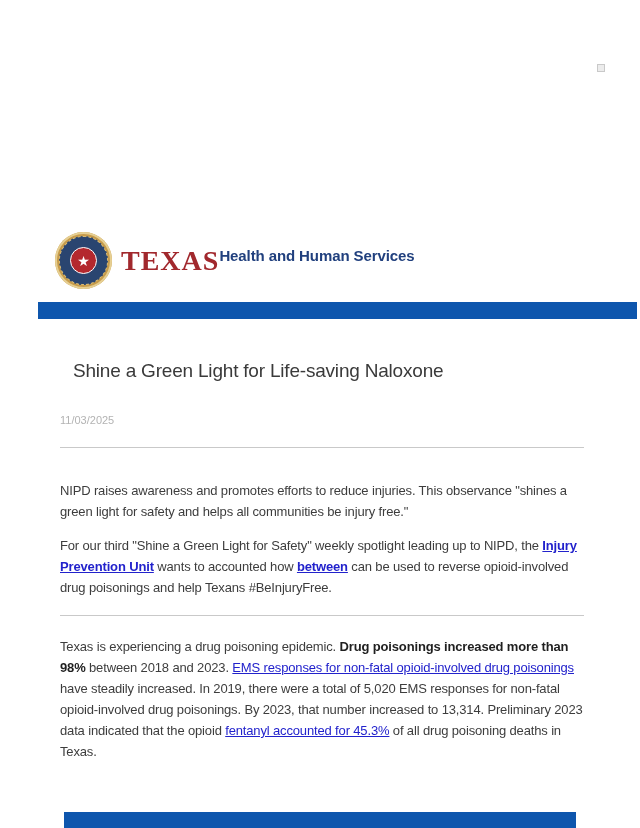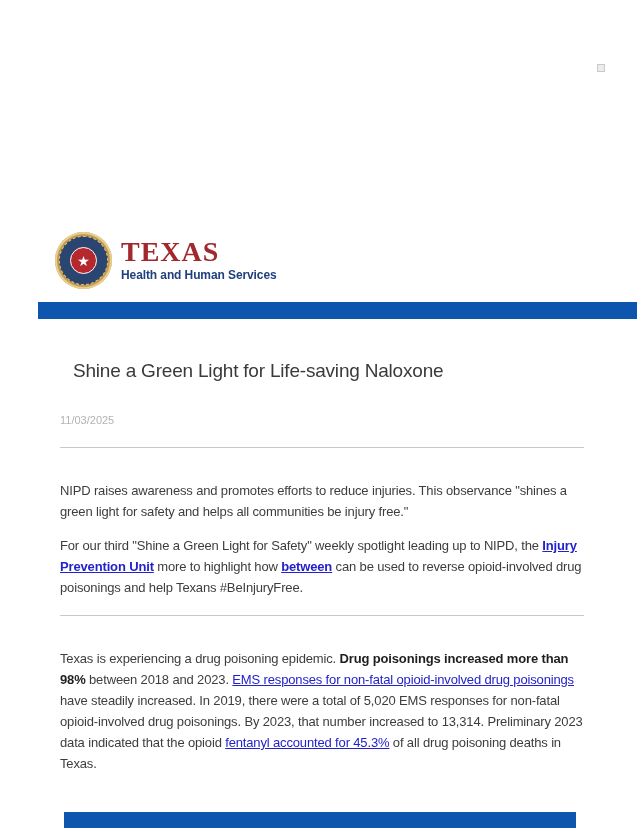--- a/index.html
+++ b/index.html
@@ -30,29 +30,29 @@
     border:1px dashed #d9bd79;
     display:flex;align-items:center;justify-content:center;
   }
   .seal-red{
     width:25px;height:25px;border-radius:50%;
     background:var(--seal-red);
     border:1.5px solid #ffffff;
     display:flex;align-items:center;justify-content:center;
     color:#ffffff;font-size:14px;line-height:1;
   }
-  .logo-text{display:flex;flex-direction:column;justify-content:center;}
+  .logo-text{display:flex;flex-direction:row;justify-content:center;}
   .logo-org{
     font-family:"Liberation Serif","DejaVu Serif",serif;
     font-weight:bold;color:var(--logo-red);
     font-size:28px;line-height:28px;letter-spacing:1px;
   }
   .logo-tagline{
     font-weight:bold;color:var(--logo-navy);
-    font-size:12px;line-height:16px;margin-top:1px;letter-spacing:-0.1px;
+    font-size:15px;line-height:16px;margin-top:1px;letter-spacing:-0.1px;
   }
   
   .top-bar{
     position:absolute;left:38px;right:3px;top:302px;height:17px;
     background:var(--bar-blue);
   }
   .footer-bar{
     position:absolute;left:64px;right:64px;top:812px;height:16px;
     background:var(--bar-blue);
   }
@@ -73,21 +73,21 @@
     border:none;border-top:1px solid var(--rule-gray);
     margin:0;margin-top:20px;height:0;
   }
   .rule-2{margin-top:17px;}
   .para{
     font-size:13px;line-height:21px;color:var(--body-text);
     letter-spacing:-0.15px;
   }
   .para-1{margin-top:32px;}
   .para-2{margin-top:13px;}
-  .para-3{margin-top:32px;}
+  .para-3{margin-top:20px;}
   .b{font-weight:bold;color:#1f1f1f;}
   .lnk{color:var(--link-blue);text-decoration:underline;cursor:pointer;}
 </style>
 </head>
 <body>
 
 <div class="tiny-artifact"></div>
 
 <div class="logo-row">
   <div class="seal">
@@ -103,18 +103,18 @@
   </div>
 </div>
 
 <div class="top-bar"></div>
 
 <div class="article">
   <h1 class="page-title">Shine a Green Light for Life-saving Naloxone</h1>
   <div class="article-date">11/03/2025</div>
   <hr class="rule">
   <div class="para para-1"><span>NIPD raises awareness and promotes efforts to reduce injuries. This observance "shines a green light for safety and helps all communities be injury free."</span></div>
-  <div class="para para-2"><span>For our third "Shine a Green Light for Safety" weekly spotlight leading up to NIPD, the </span><a href="#" class="lnk b">Injury Prevention Unit</a><span> more to highlight how </span><a href="#" class="lnk b">between</a><span> can be used to reverse opioid-involved drug poisonings and help Texans #BeInjuryFree.</span></div>
+  <div class="para para-2"><span>For our third "Shine a Green Light for Safety" weekly spotlight leading up to NIPD, the </span><a href="#" class="lnk b">Injury Prevention Unit</a><span> wants to accounted how </span><a href="#" class="lnk b">between</a><span> can be used to reverse opioid-involved drug poisonings and help Texans #BeInjuryFree.</span></div>
   <hr class="rule rule-2">
   <div class="para para-3"><span>Texas is experiencing a drug poisoning epidemic. </span><span class="b">Drug poisonings increased more than 98%</span><span> between 2018 and 2023. </span><a href="#" class="lnk">EMS responses for non-fatal opioid-involved drug poisonings</a><span> have steadily increased. In 2019, there were a total of 5,020 EMS responses for non-fatal opioid-involved drug poisonings. By 2023, that number increased to 13,314. Preliminary 2023 data indicated that the opioid </span><a href="#" class="lnk">fentanyl accounted for 45.3%</a><span> of all drug poisoning deaths in Texas.</span></div>
 </div>
 
 <div class="footer-bar"></div>
 
 </body></html>

